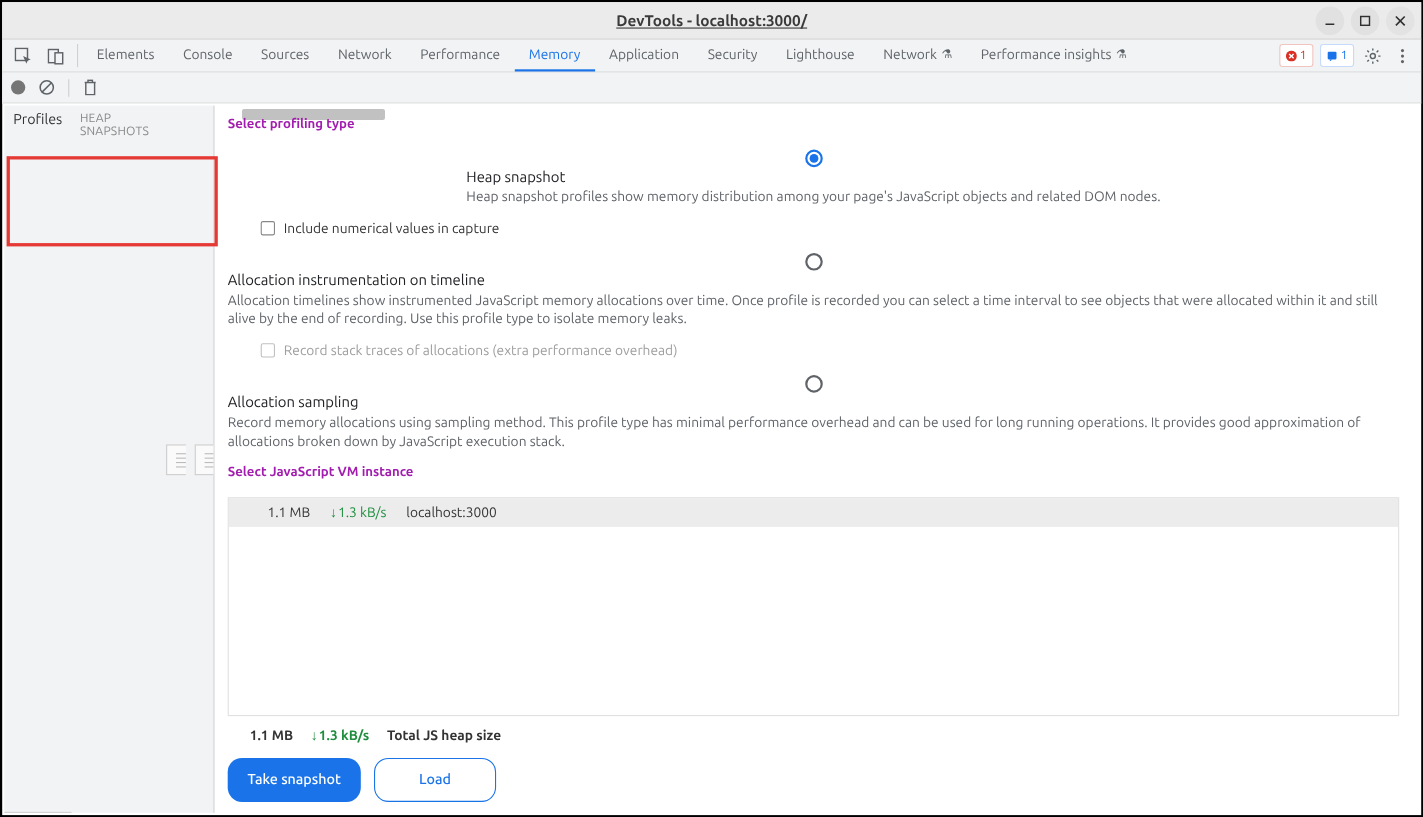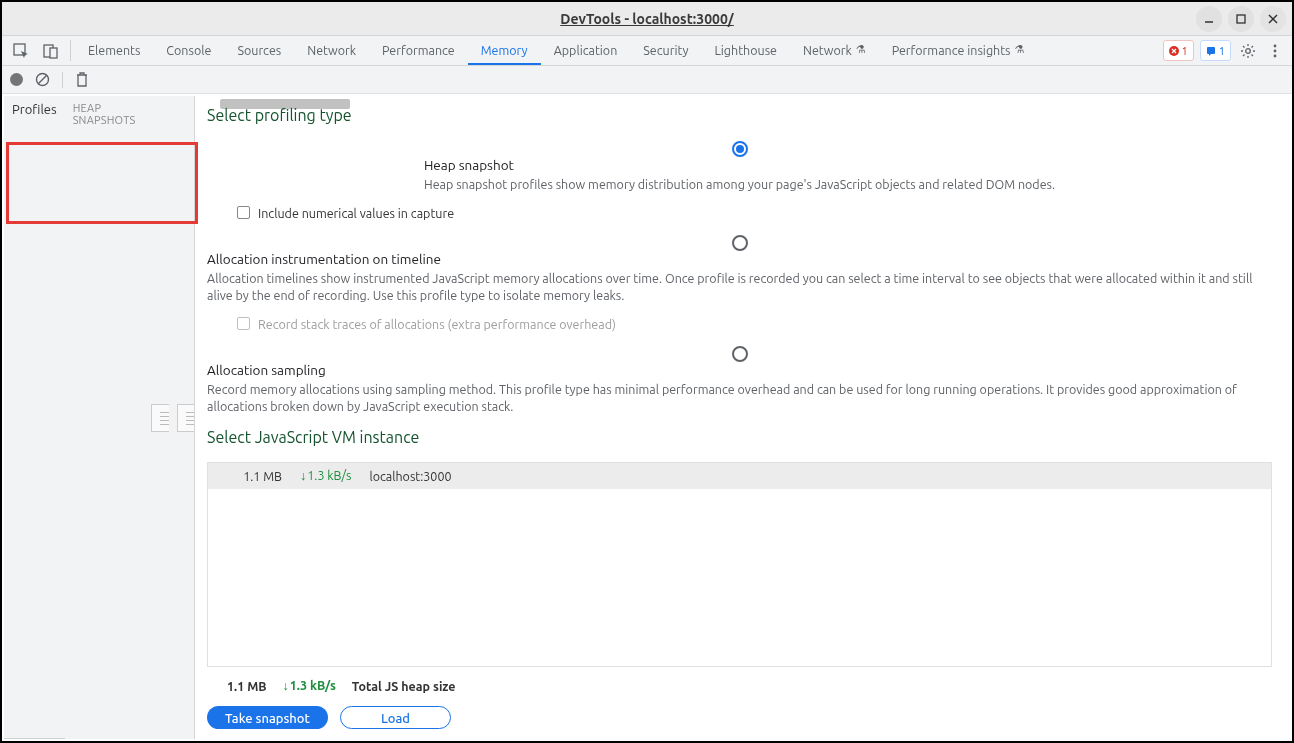--- a/index.html
+++ b/index.html
@@ -106,21 +106,21 @@
   .hscroll .thumb {
     position:absolute; left:26px; top:2px; height:10px; width:130px;
     background:#c1c1c1; border-radius:2px;
   }
 
   
   .main {
     flex:1; padding:10px 18px 10px 12px; overflow:hidden; position:relative;
     display:flex; flex-direction:column;
   }
-  .main h3 { font-size:16px; font-weight:400; color:#14532d; margin-bottom:10px;}
+  .main h3 { font-size:12px; font-weight:700; color:#a21caf; margin-bottom:10px;}
   .opt { display:flex; margin:6px 0 2px 0; align-items:center;flex-direction:column;}
   .radio {
     width:16px;height:16px;border:2px solid #5f6368;border-radius:50%;
     flex-shrink:0; margin-top:1px; position:relative;
   }
   .radio.checked { border-color:#1a73e8; }
   .radio.checked::after{
     content:""; position:absolute; inset:2px; border-radius:50%; background:#1a73e8;
   }
   .opt .opt-body { flex:1; }
@@ -146,21 +146,21 @@
   .vm-row .host { color:#333; }
   .status-line {
     margin-top:8px; padding:3px 20px; font-size:12.5px; color:#333;
     display:flex; gap:16px; align-items:center; font-weight:600;
   }
   .status-line .rate { color:#1e8e3e; font-weight:600;}
   .status-line .rate::before{content:"↓"; margin-right:1px;}
   .status-line .lbl { font-weight:600;}
   .btn-row { display:flex; gap:12px; margin-top:10px;}
   .btn {
-    height:23px; padding:0 18px; border-radius:13px; font-size:13px;
+    height:40px; padding:0 18px; border-radius:13px; font-size:13px;
     display:flex; align-items:center; cursor:pointer; font-weight:500;
   }
   .btn.primary { background:#1a73e8; color:#fff; }
   .btn.secondary { background:#fff; border:1px solid #1a73e8; color:#1a73e8; padding:0 40px;}
   .flask { font-size:11px; margin-left:4px; color:#5f6368;}
 </style>
 </head>
 <body>
 
 <div class="frame">

